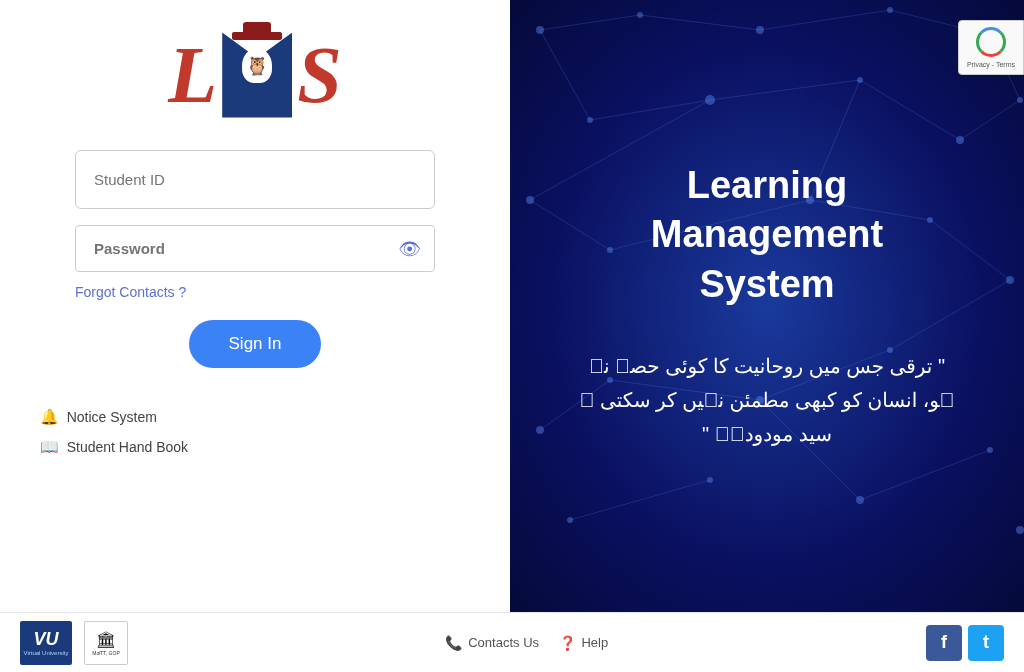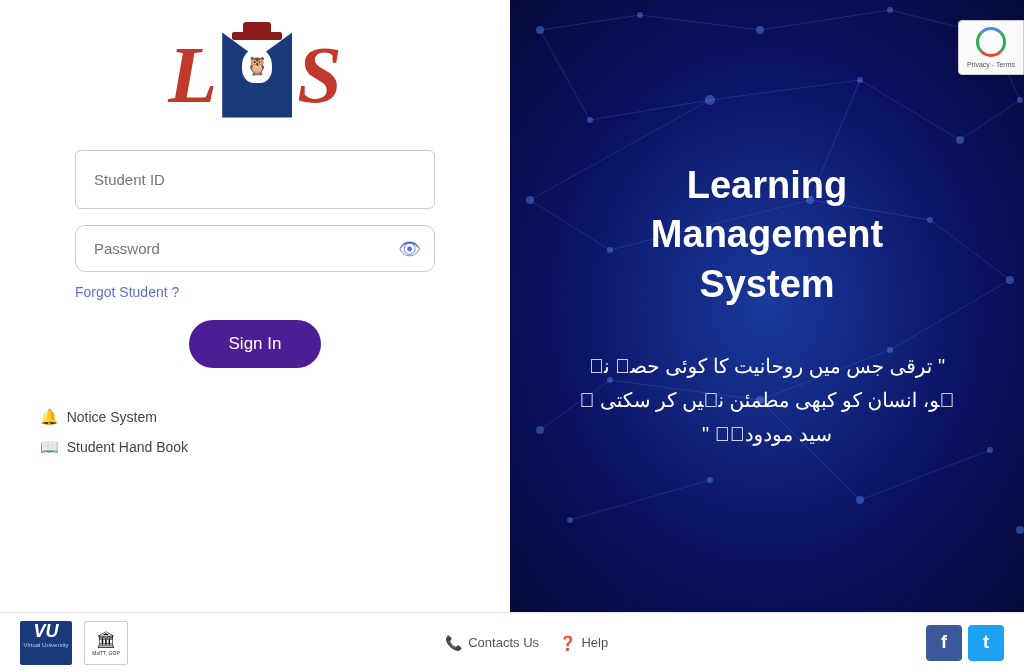--- a/index.html
+++ b/index.html
@@ -126,24 +126,25 @@
     }
 
     .password-wrapper {
       position: relative;
     }
 
     .password-wrapper input {
       width: 100%;
       padding: 14px 45px 14px 18px;
       border: 1px solid #ccc;
-      border-radius: 10px;
+      border-radius: 4px;
       font-size: 15px;
       color: #999;
       outline: none;
+      font-weight: bold;
     }
 
     .eye-icon {
       position: absolute;
       right: 14px;
       top: 50%;
       transform: translateY(-50%);
       color: #5b6fd6;
       font-size: 18px;
       cursor: pointer;
@@ -152,21 +153,21 @@
     .forgot-link {
       color: #5b6fd6;
       font-size: 14px;
       text-decoration: none;
       cursor: pointer;
       align-self: flex-start;
       margin-top: -4px;
     }
 
     .sign-in-btn {
-      background: #4c1d95;
+      background: #3b82f6;
       color: #fff;
       border: none;
       border-radius: 30px;
       padding: 14px 40px;
       font-size: 17px;
       cursor: pointer;
       align-self: center;
       min-width: 130px;
       margin-top: 4px;
     }
@@ -287,20 +288,21 @@
       gap: 12px;
     }
 
     .vu-logo {
       width: 52px;
       height: 44px;
       background: #1a3a7c;
       display: flex;
       flex-direction: column;
       align-items: center;
+      justify-content: center;
       border-radius: 2px;
     }
 
     .vu-text {
       color: #fff;
       font-size: 18px;
       font-weight: bold;
       font-style: italic;
     }
 
@@ -418,21 +420,21 @@
     </div>
 
     <div class="form-area">
       <input class="input-field" type="text" placeholder="Student ID" style="">
 
       <div class="password-wrapper">
         <input class="input-field" type="password" placeholder="Password" style="">
         <span class="eye-icon">👁</span>
       </div>
 
-      <a class="forgot-link">Forgot Student ?</a>
+      <a class="forgot-link">Forgot Contacts ?</a>
 
       <button class="sign-in-btn">Sign In</button>
     </div>
 
     <div class="bottom-links">
       <a class="bottom-link-item">
         <span class="bottom-link-icon">🔔</span>
         <span>Notice System</span>
       </a>
       <a class="bottom-link-item">

